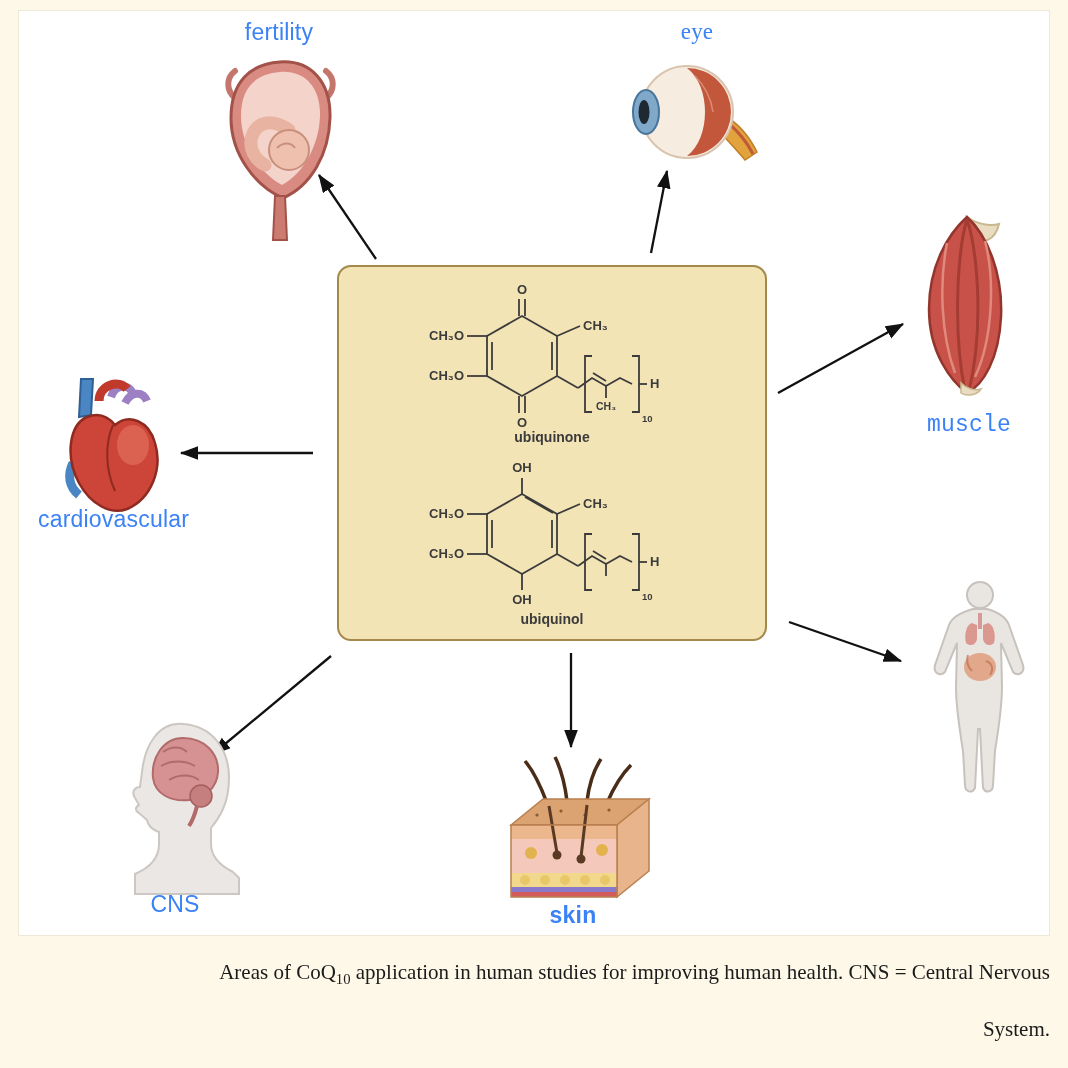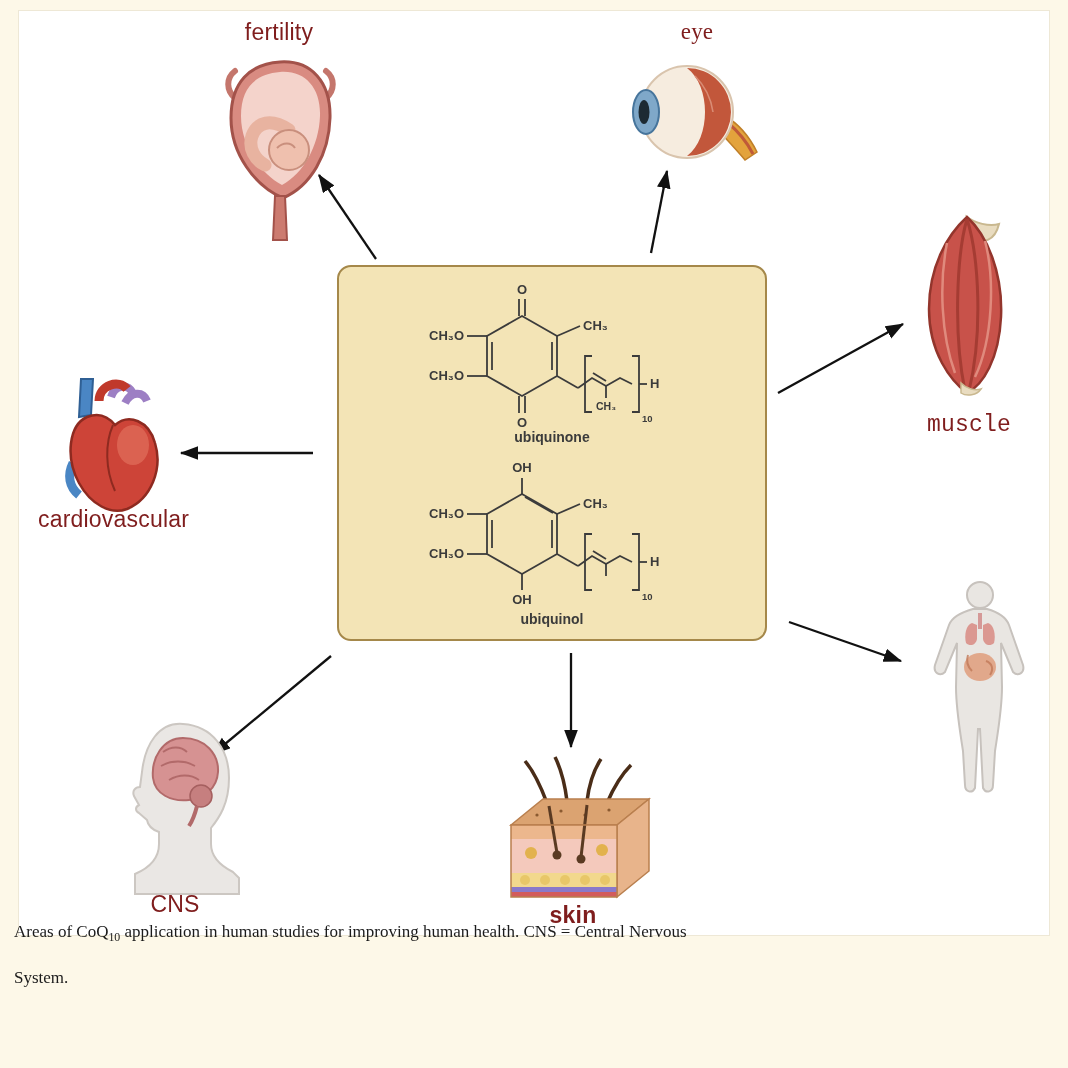--- a/index.html
+++ b/index.html
@@ -8,40 +8,41 @@
     position:relative; width:1068px; height:1068px;
     background:#fdf8e8; overflow:hidden;
     font-family:"Liberation Sans", sans-serif;
   }
   .figure-panel {
     position:absolute; left:18px; top:10px; width:1032px; height:926px;
     background:#ffffff; border:1px solid #eee8d6;
   }
   .arrows-layer { position:absolute; left:0; top:0; width:1032px; height:926px; }
   .figure-label {
-    position:absolute; font-size:23px; color:#7f1d1d; text-align:center;
+    position:absolute; font-size:23px; color:#3b82f6; text-align:center;
     letter-spacing:0.2px;
   }
   .illus { position:absolute; }
   .molecule-box {
     position:absolute; left:318px; top:254px; width:430px; height:376px;
     background:#f3e4b6; border:2px solid #a5884a; border-radius:14px;
     display:flex; flex-direction:column; align-items:center; justify-content:center;
   }
   .molecule-box svg text {
     font-family:"Liberation Sans", sans-serif; fill:#3b3b3b; font-weight:bold;
   }
   .mol-label { font-size:14px; }
   .atom { font-size:13px; }
   .atom-sm { font-size:10.5px; }
   .sub-n { font-size:9.5px; }
   .caption {
-    position:absolute; left:14px; top:909px; width:1036px;
-    font-family:"Liberation Serif", serif; font-size:17px; line-height:2.7;
+    position:absolute; left:14px; top:944px; width:1036px;
+    font-family:"Liberation Serif", serif; font-size:21px; line-height:2.7;
     color:#1b1b1b;
+    text-align:right;
   }
   .caption sub { font-size:0.7em; line-height:0; }
 </style>
 </head>
 <body>
 
 <div class="page">
   <div class="figure-panel">
 
     <svg class="arrows-layer" viewBox="0 0 1032 926">

